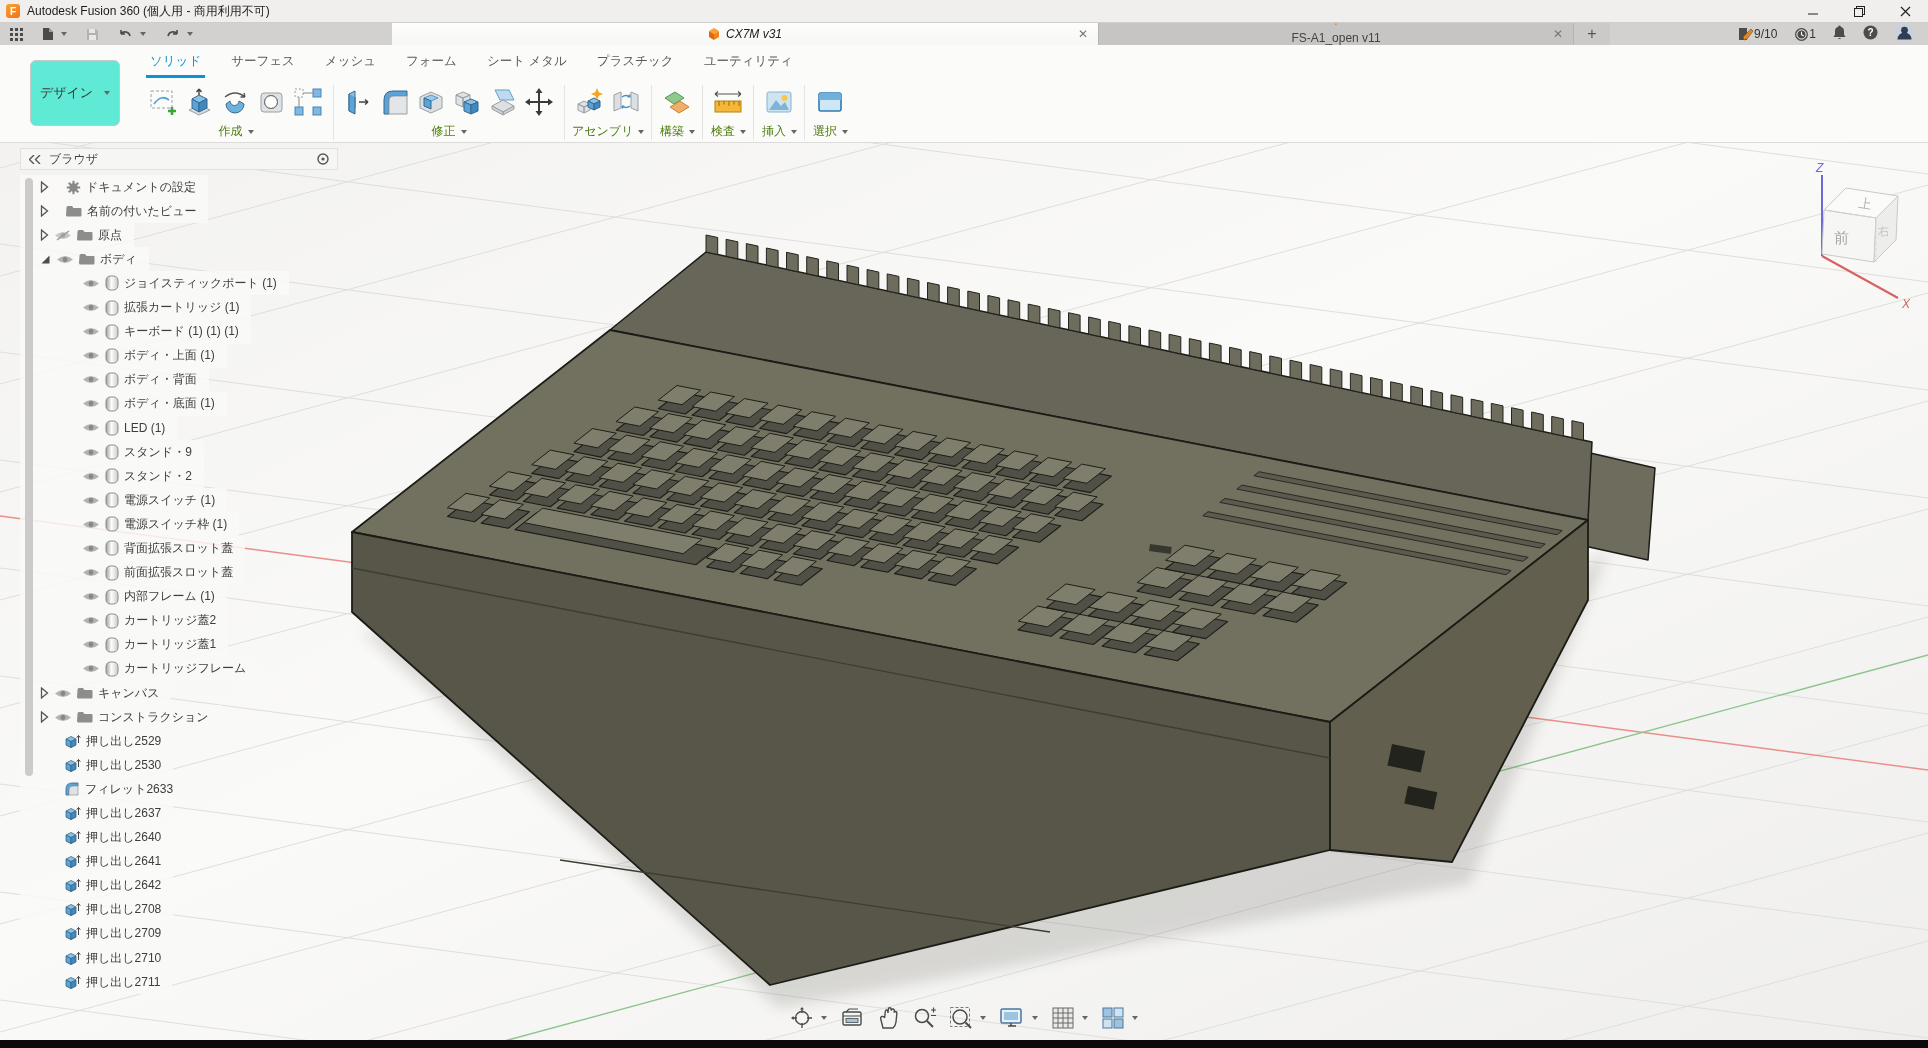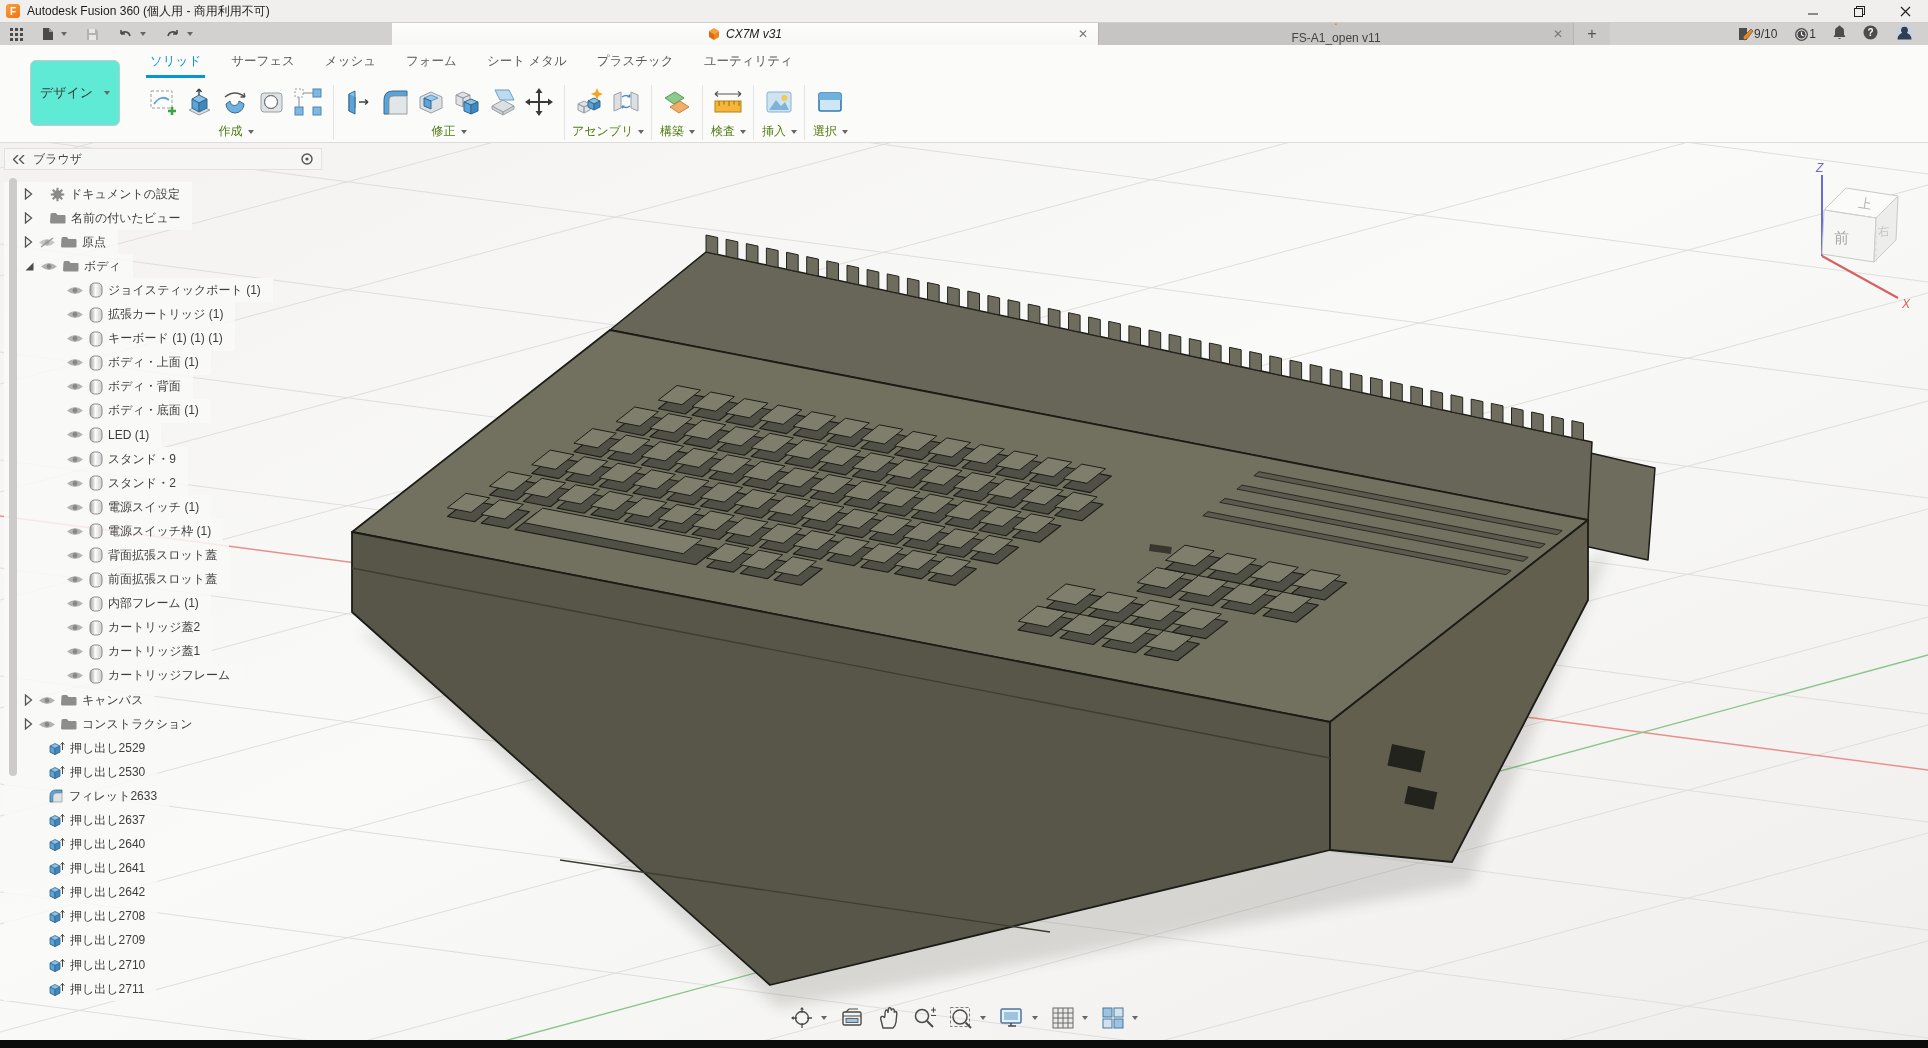--- a/index.html
+++ b/index.html
@@ -42,24 +42,24 @@
   .rlabel{margin-top:2px;font-size:12px;color:#4d7c0f;display:flex;align-items:center;}
   .rsep{width:1px;background:#e5e4e2;align-self:stretch;margin:2px 7px 0 7px;}
   .caret{width:0;height:0;border-left:3.5px solid transparent;border-right:3.5px solid transparent;
          border-top:4px solid #666;display:inline-block;margin-left:5px;}
   
   .viewport{position:absolute;left:0;top:143px;right:0;bottom:8px;
             background:linear-gradient(155deg,#f3f2f0 0%,#fafaf8 45%,#efeeec 100%);overflow:hidden;}
   .viewport svg.scene{position:absolute;left:0;top:0;width:100%;height:100%;}
   .blackbar{position:absolute;left:0;bottom:0;width:100%;height:8px;background:#0b0b0b;}
   
-  .browser{position:absolute;left:4px;top:5px;width:318px;z-index:6;font-size:12px;color:#3d3d3d;}
+  .browser{position:absolute;left:20px;top:5px;width:318px;z-index:6;font-size:12px;color:#3d3d3d;}
   .bheader{height:20px;background:#f6f6f5;border:1px solid #e2e1df;display:flex;align-items:center;padding:0 8px;gap:8px;color:#444;}
   .bscroll{position:absolute;left:5px;top:30px;width:8px;height:598px;background:#cccbc9;border-radius:4px;}
-  .tree{margin-top:12px;}
+  .tree{margin-top:5px;}
   .trow{height:24.1px;display:flex;align-items:center;width:fit-content;
         background:rgba(249,249,248,0.85);padding-right:12px;}
   .trow.top{padding-left:20px;}
   .trow.child{padding-left:62px;}
   .trow.feat{padding-left:44px;}
   .trow .slot{display:inline-flex;align-items:center;justify-content:center;margin-right:5px;}
   .trow .lbl{white-space:nowrap;}
   .noeye-pad{margin-left:12px;}
   
   .commentbox{position:absolute;left:8px;bottom:10px;width:296px;height:26px;background:#fdfdfc;

